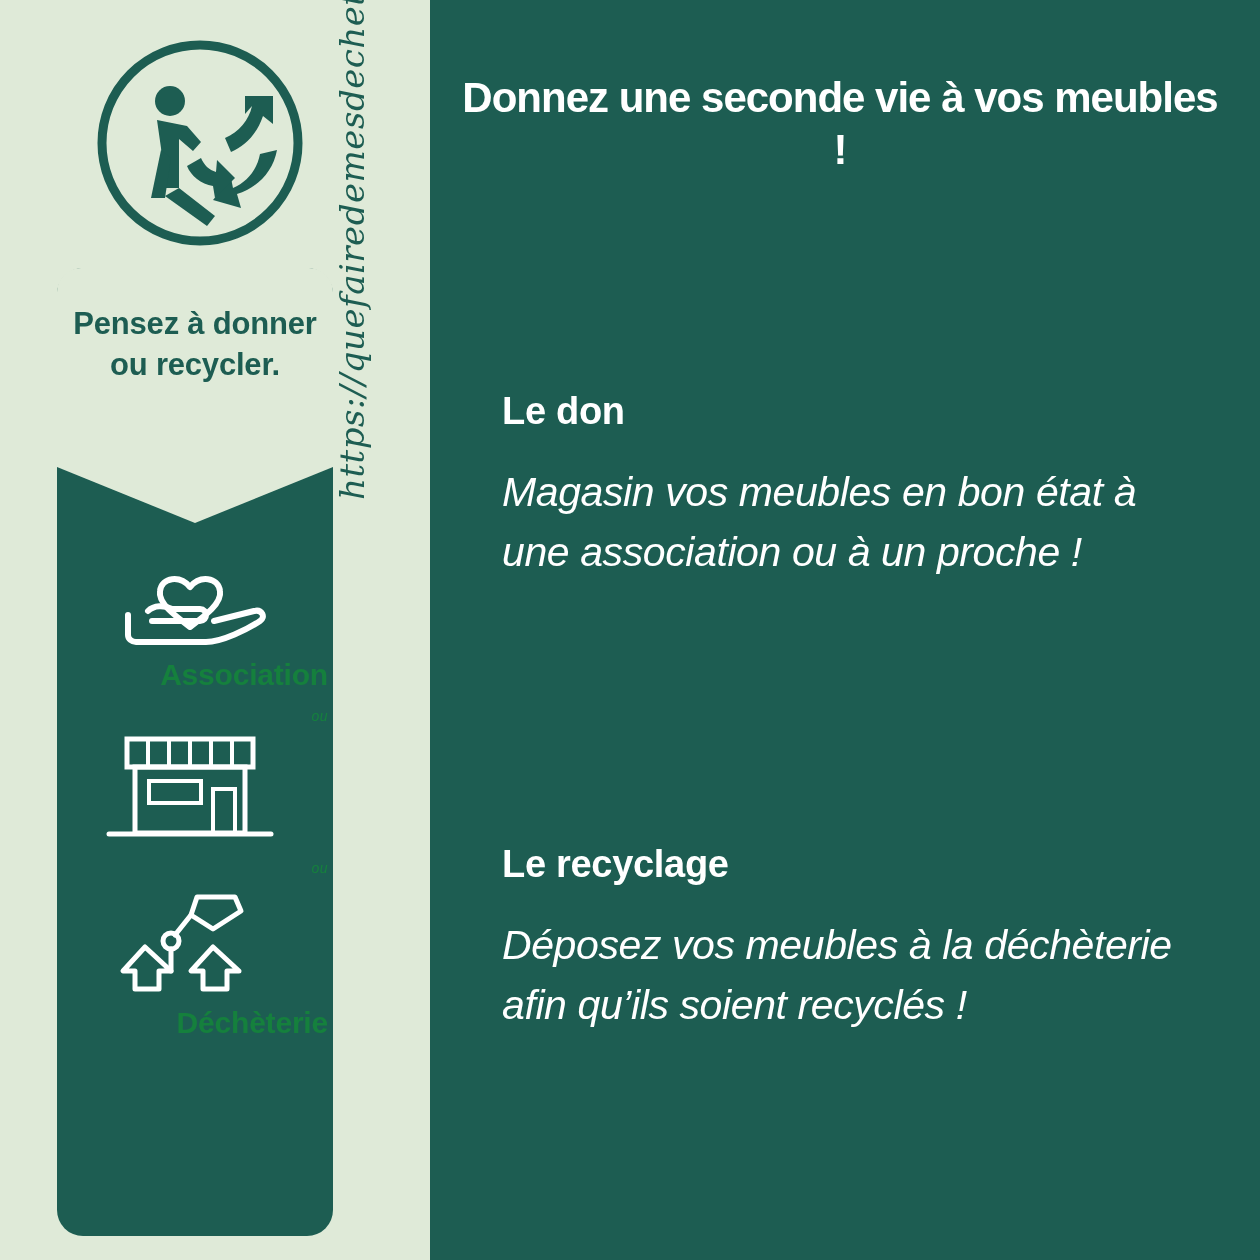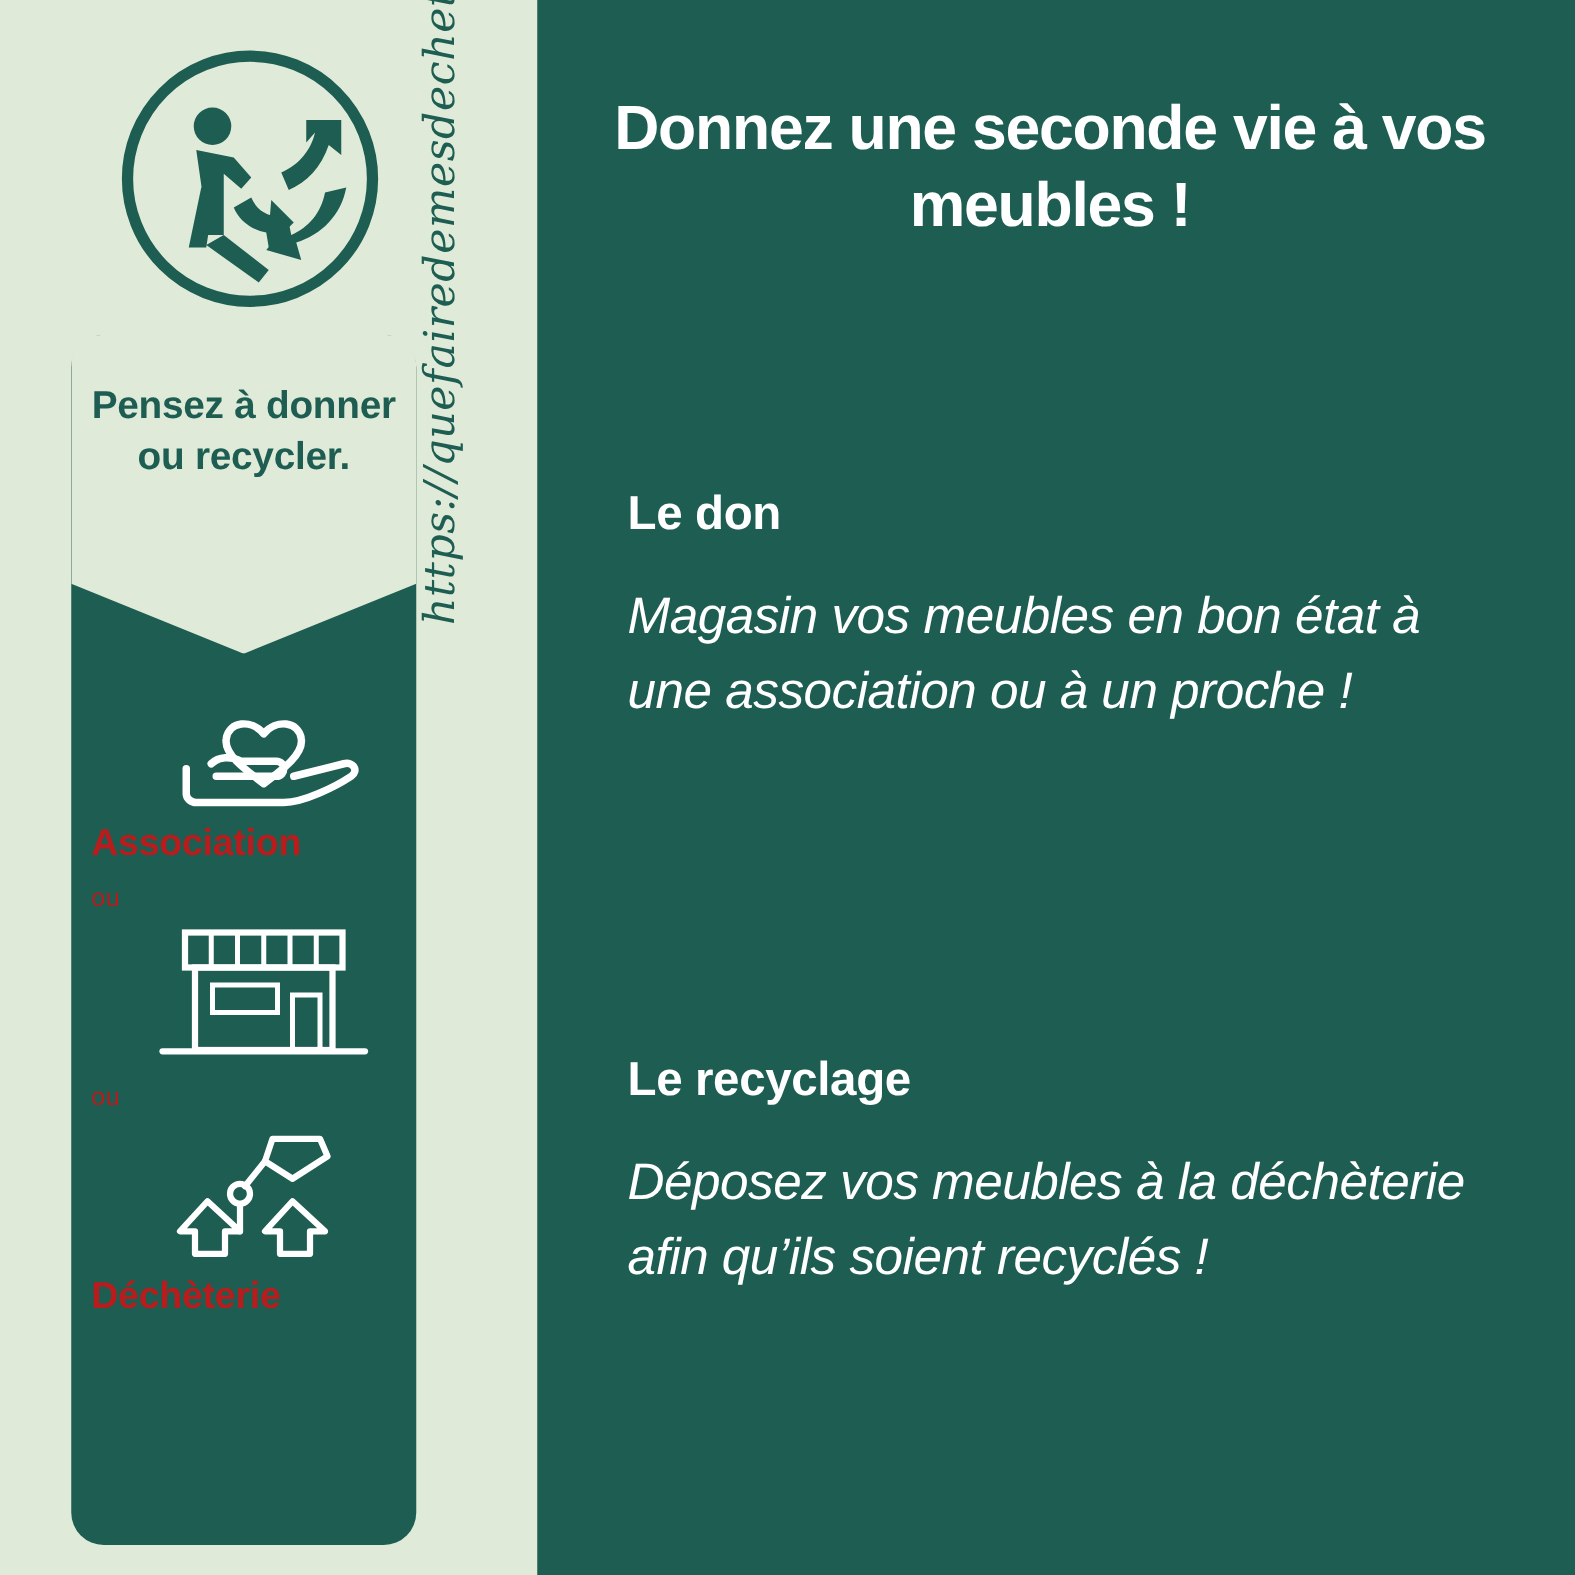--- a/index.html
+++ b/index.html
@@ -70,46 +70,47 @@
     font-size: 31px;
     font-weight: bold;
     line-height: 1.32;
     text-align: center;
     letter-spacing: -0.2px;
   }
 
   
   .steps {
     position: absolute;
-    left: 73px;
+    left: 52px;
     top: 540px;
     width: 276px;
-    color: #b91c1c;
-    text-align: left;
+    color: #15803d;
+    text-align: right;
   }
   .step {
     margin: 0 auto;
   }
   .step-icon {
     display: flex;
     align-items: center;
     justify-content: center;
     height: 108px;
   }
   .step-label {
     font-size: 30px;
     font-weight: bold;
     letter-spacing: -0.2px;
     margin-top: 10px;
   }
   .step-label.light {
     font-weight: normal;
   }
   .ou {
-    font-size: 20px;
+    font-size: 14px;
+    font-style: italic;
     margin: 16px 0 12px 0;
     letter-spacing: 0.5px;
   }
 
   
   .url-vertical {
     position: absolute;
     left: 332px;
     top: 500px;
     width: 620px;
@@ -132,21 +133,21 @@
     background: #1d5d52;
     color: #ffffff;
     padding: 0;
   }
   .headline {
     position: absolute;
     left: 30px;
     right: 40px;
     top: 72px;
     text-align: center;
-    font-size: 50px;
+    font-size: 42px;
     font-weight: bold;
     line-height: 1.23;
     letter-spacing: -1px;
   }
   .section {
     position: absolute;
     left: 72px;
     right: 48px;
   }
   .section-1 { top: 390px; }

